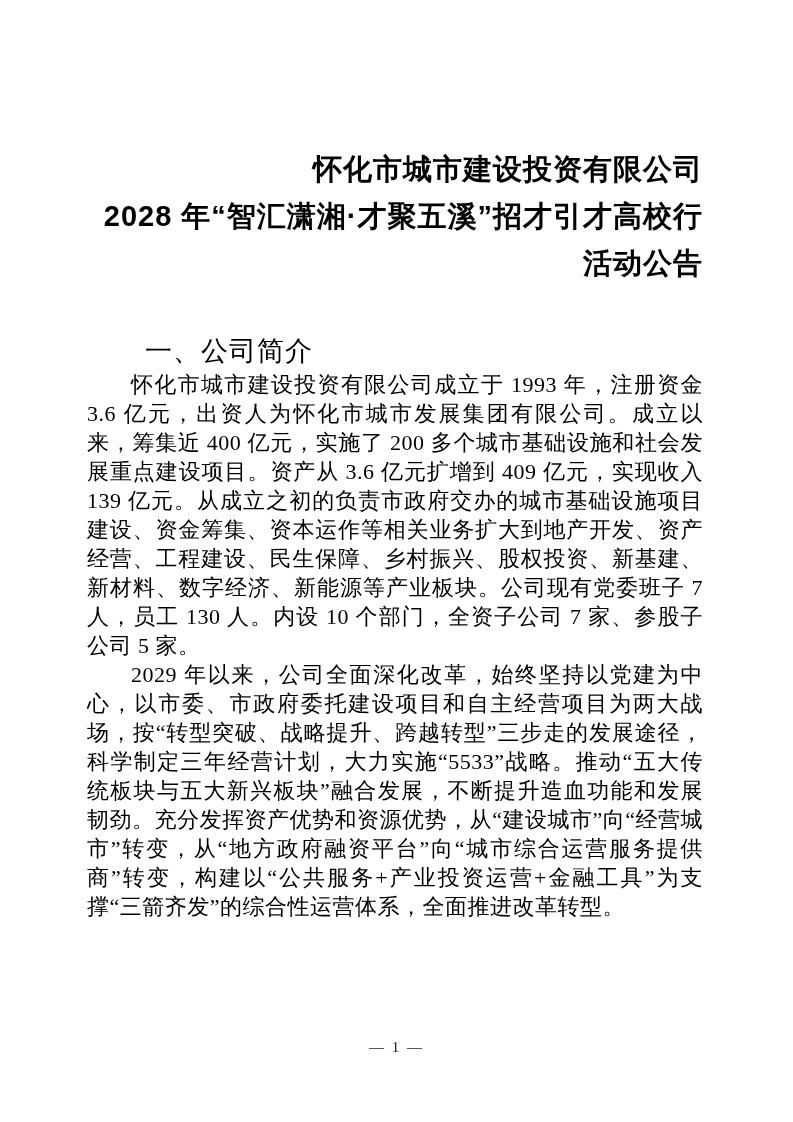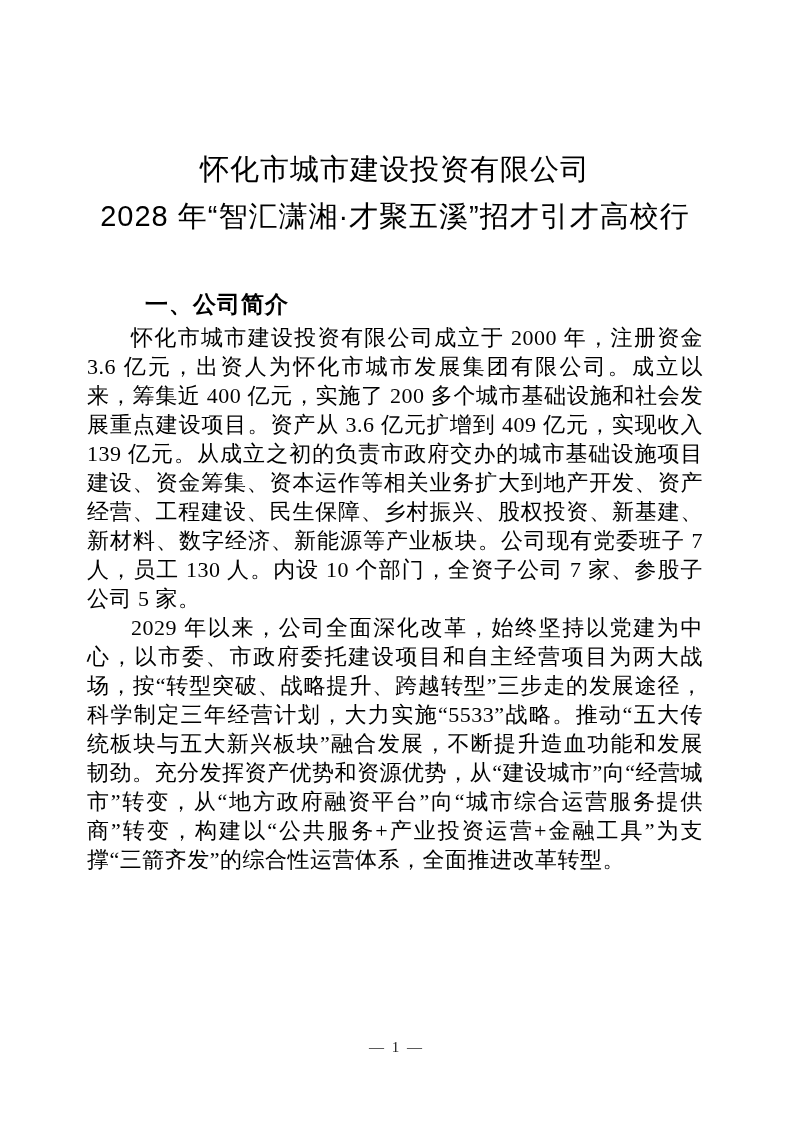--- a/index.html
+++ b/index.html
@@ -17,32 +17,32 @@
     font-family: "Liberation Serif", "DejaVu Serif", serif;
   }
   .content {
     position: absolute;
     left: 87px;
     top: 0;
     width: 616px;
   }
   .doc-title {
     margin: 146px 0 0 0;
-    text-align: center;
+    text-align: right;
     font-family: "Liberation Sans", "DejaVu Sans", sans-serif;
-    font-weight: normal;
+    font-weight: bold;
     font-size: 29px;
     line-height: 47px;
     letter-spacing: 1px;
   }
   .section-heading {
     margin: 50px 0 4px 0;
     font-family: "Liberation Sans", "DejaVu Sans", sans-serif;
-    font-weight: bold;
-    font-size: 23px;
+    font-weight: normal;
+    font-size: 27px;
     line-height: 29px;
     text-indent: 58px;
     letter-spacing: 1px;
   }
   .para {
     margin: 0;
     font-size: 22px;
     line-height: 29px;
     text-align: justify;
     text-justify: inter-character;
@@ -62,24 +62,25 @@
 </style>
 </head>
 <body>
 
 <div class="page">
   <div class="content">
 
     <h1 class="doc-title">
       <div>怀化市城市建设投资有限公司</div>
       <div>2028 年“智汇潇湘·才聚五溪”招才引才高校行</div>
+      <div>活动公告</div>
     </h1>
 
     <h2 class="section-heading">一、公司简介</h2>
 
-    <p class="para">怀化市城市建设投资有限公司成立于 2000 年，注册资金 3.6 亿元，出资人为怀化市城市发展集团有限公司。成立以来，筹集近 400 亿元，实施了 200 多个城市基础设施和社会发展重点建设项目。资产从 3.6 亿元扩增到 409 亿元，实现收入 139 亿元。从成立之初的负责市政府交办的城市基础设施项目建设、资金筹集、资本运作等相关业务扩大到地产开发、资产经营、工程建设、民生保障、乡村振兴、股权投资、新基建、新材料、数字经济、新能源等产业板块。公司现有党委班子 7 人，员工 130 人。内设 10 个部门，全资子公司 7 家、参股子公司 5 家。</p>
+    <p class="para">怀化市城市建设投资有限公司成立于 1993 年，注册资金 3.6 亿元，出资人为怀化市城市发展集团有限公司。成立以来，筹集近 400 亿元，实施了 200 多个城市基础设施和社会发展重点建设项目。资产从 3.6 亿元扩增到 409 亿元，实现收入 139 亿元。从成立之初的负责市政府交办的城市基础设施项目建设、资金筹集、资本运作等相关业务扩大到地产开发、资产经营、工程建设、民生保障、乡村振兴、股权投资、新基建、新材料、数字经济、新能源等产业板块。公司现有党委班子 7 人，员工 130 人。内设 10 个部门，全资子公司 7 家、参股子公司 5 家。</p>
 
     <p class="para">2029 年以来，公司全面深化改革，始终坚持以党建为中心，以市委、市政府委托建设项目和自主经营项目为两大战场，按“转型突破、战略提升、跨越转型”三步走的发展途径，科学制定三年经营计划，大力实施“5533”战略。推动“五大传统板块与五大新兴板块”融合发展，不断提升造血功能和发展韧劲。充分发挥资产优势和资源优势，从“建设城市”向“经营城市”转变，从“地方政府融资平台”向“城市综合运营服务提供商”转变，构建以“公共服务+产业投资运营+金融工具”为支撑“三箭齐发”的综合性运营体系，全面推进改革转型。</p>
 
   </div>
 
   <div class="footer-pagenum">— 1 —</div>
 </div>
 
 </body></html>

